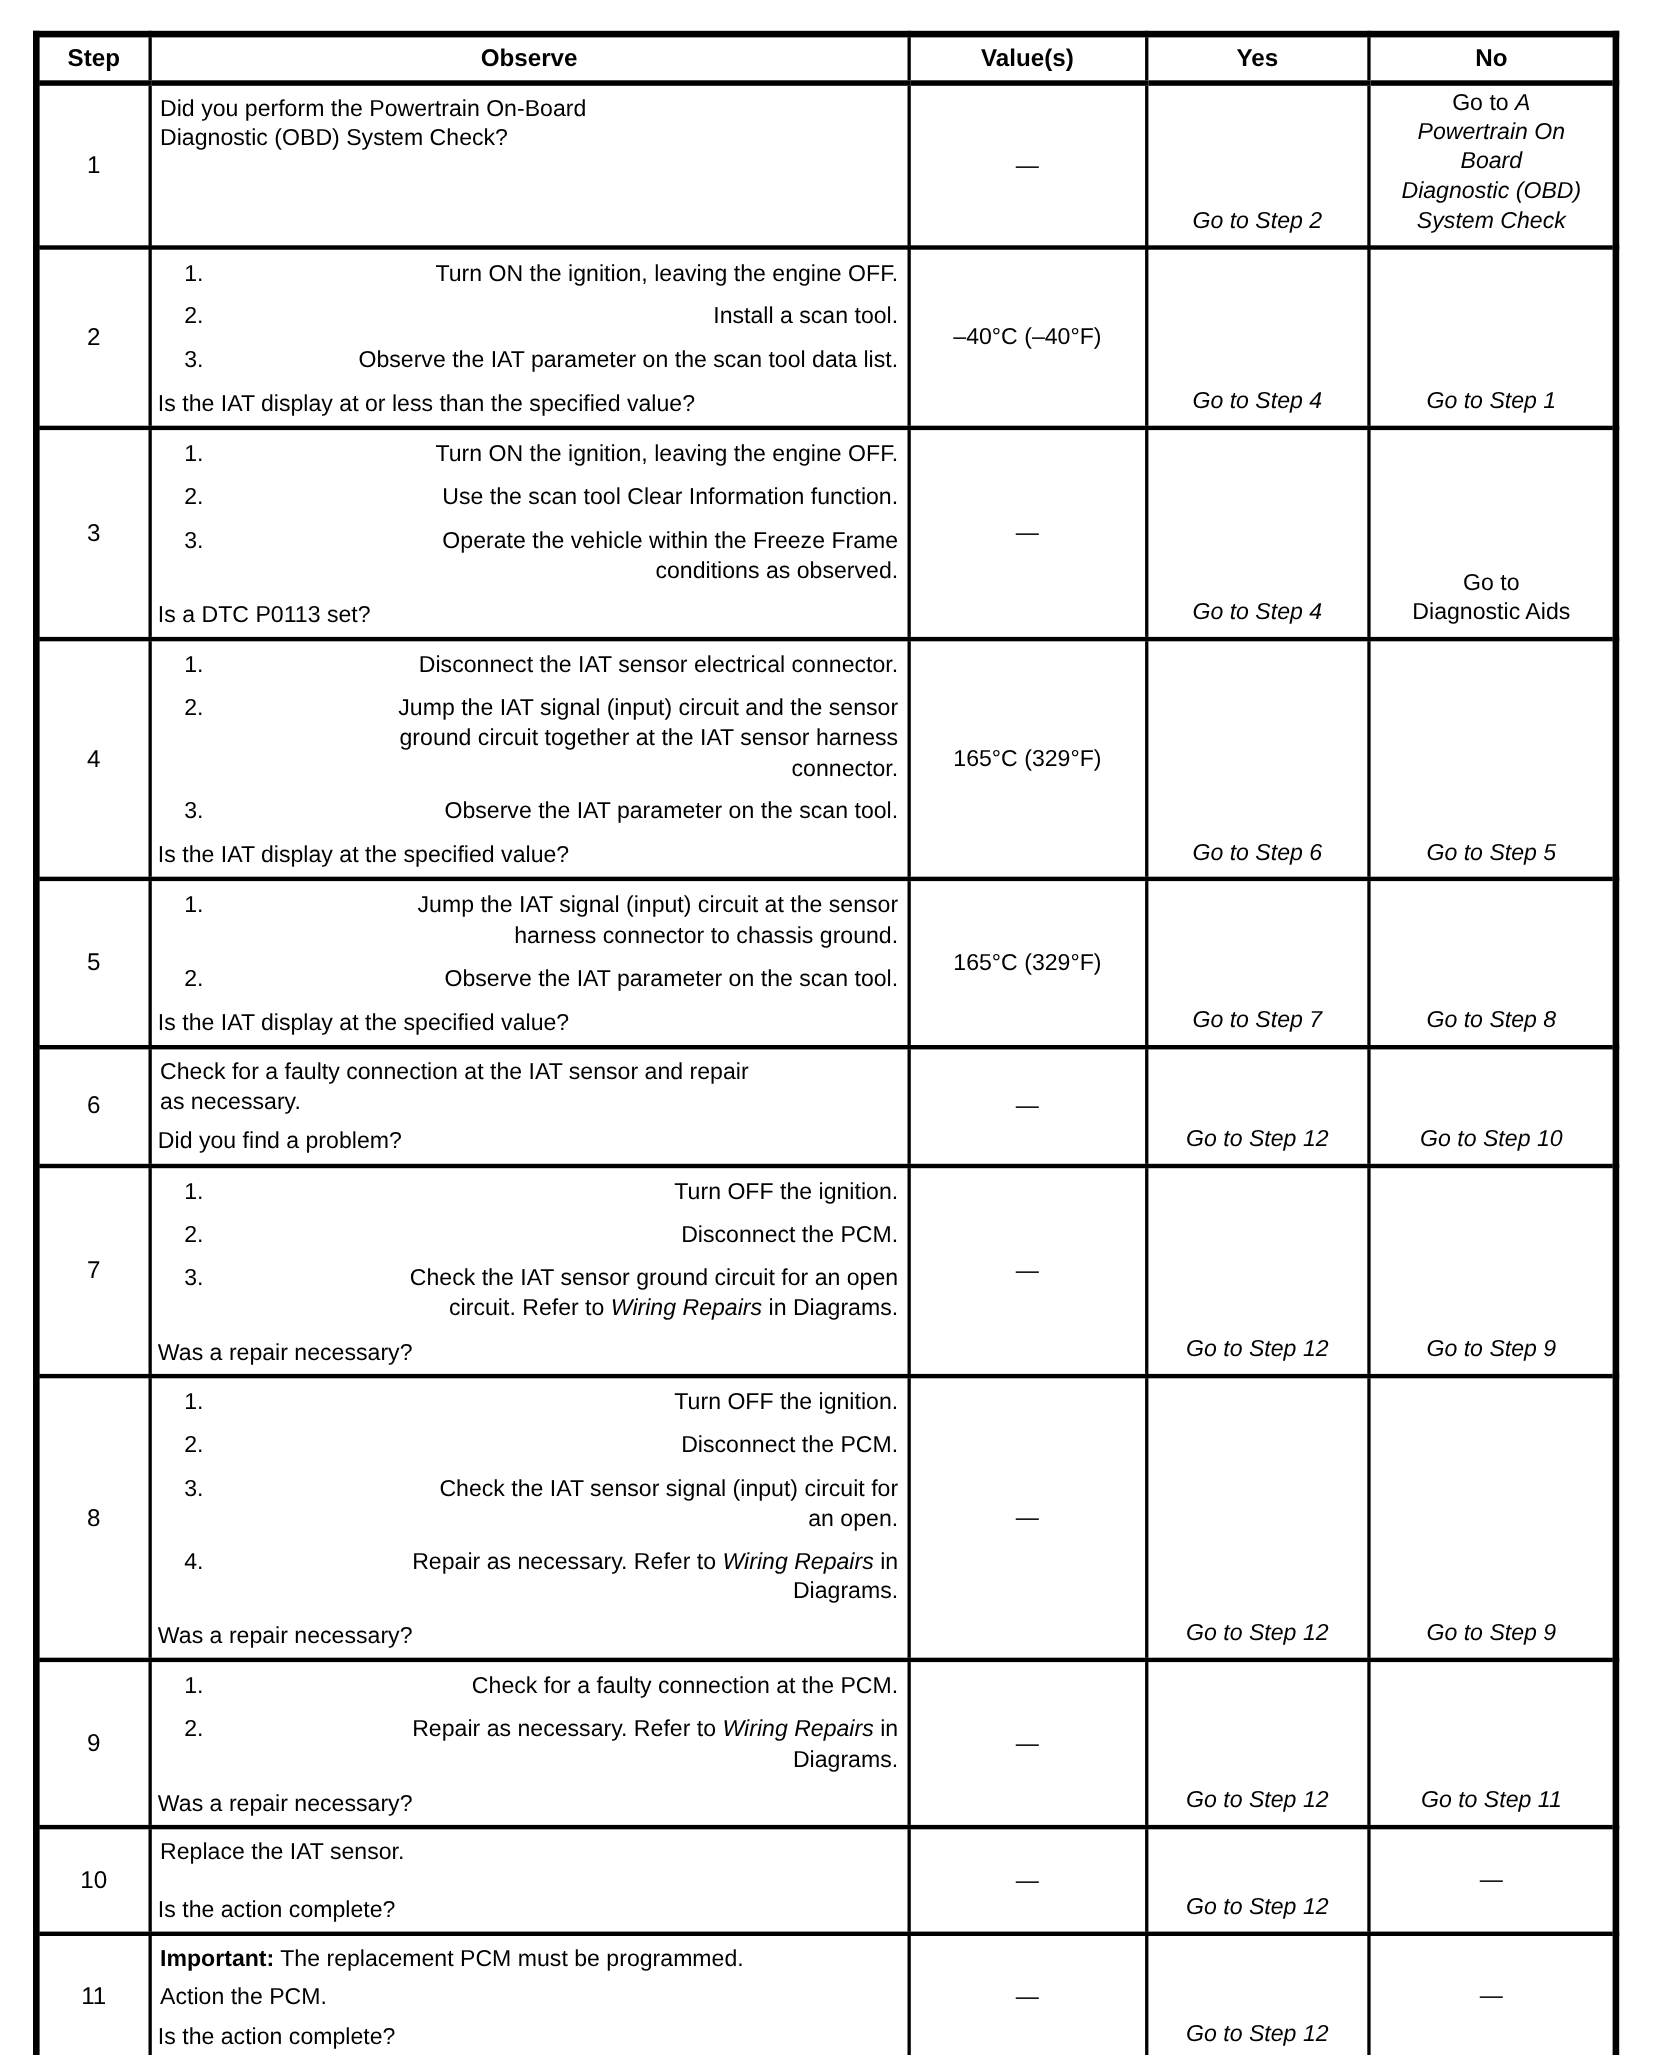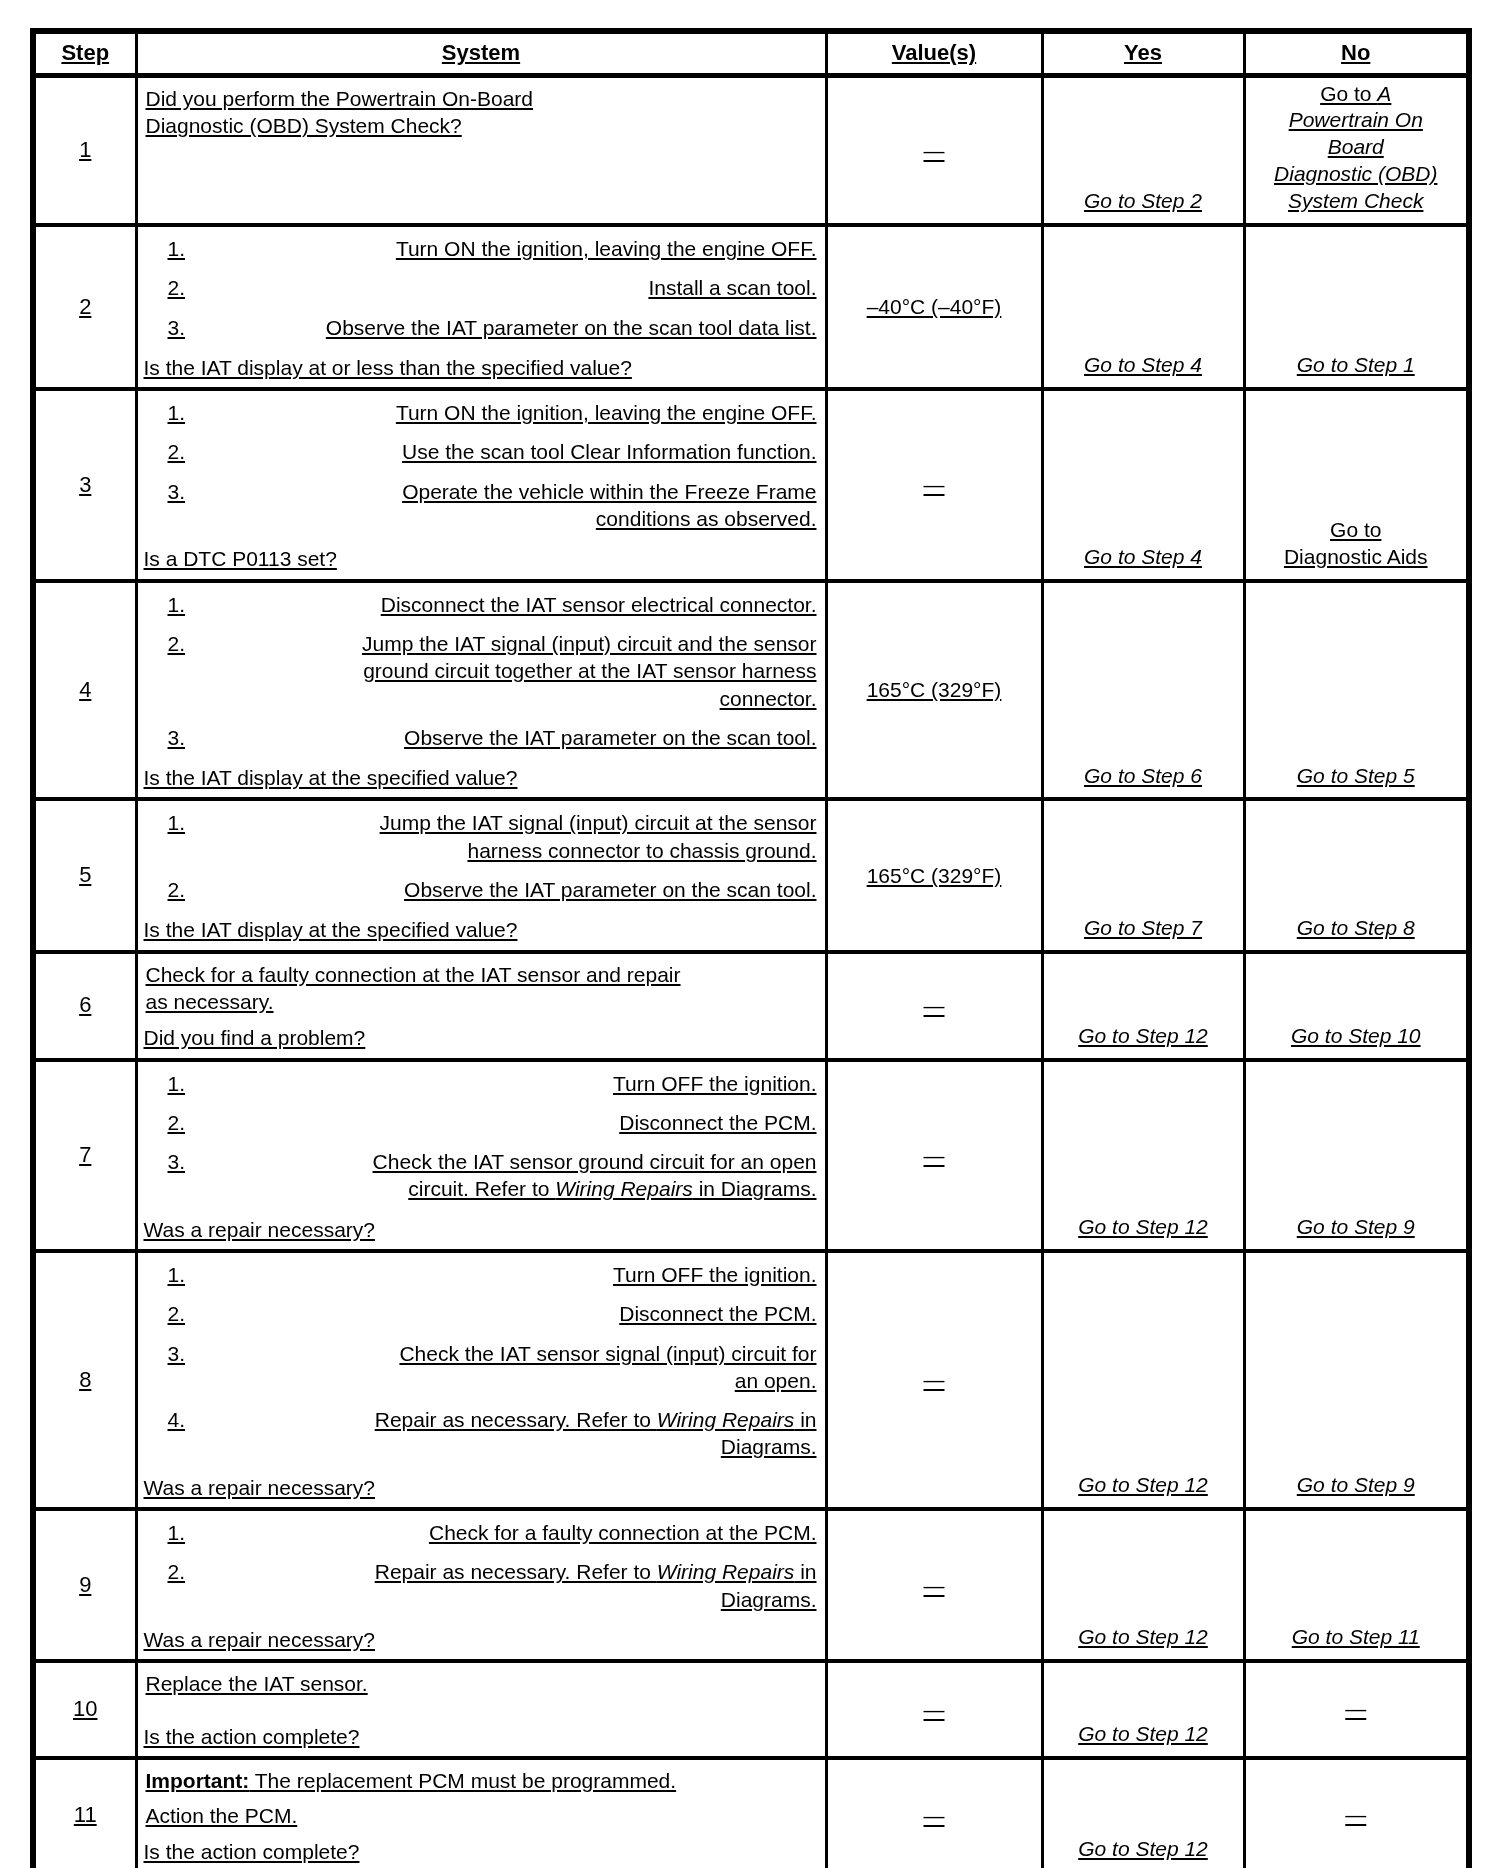--- a/index.html
+++ b/index.html
@@ -6,21 +6,21 @@
   body{width:1504px;min-height:1868px;font-family:"Liberation Sans",sans-serif;color:#000;}
   .sheet{padding:28px 0 0 30px;}
   table.diag{
     border-collapse:collapse;
     table-layout:fixed;
     width:1436px;
     border:6px solid #000;
     font-size:21px;
     line-height:1.3;
   }
-  th,td{border:3px solid #000;overflow:hidden;text-decoration:underline;}
+  th,td{border:3px solid #000;overflow:hidden;}
   thead th{
     font-weight:bold;
     font-size:22px;
     text-align:center;
     padding:5px 4px;
     border-bottom:5px solid #000;
   }
   tbody tr{border-top:4px solid #000;}
   td.step{vertical-align:middle;text-align:center;font-size:22px;padding:2px;}
   td.action{vertical-align:top;padding:5px 8px 6px 6px;}
@@ -57,21 +57,21 @@
     <colgroup>
       <col style="width:103px">
       <col style="width:690px">
       <col style="width:216px">
       <col style="width:202px">
       <col style="width:225px">
     </colgroup>
     <thead>
       <tr>
         <th>Step</th>
-        <th>System</th>
+        <th>Observe</th>
         <th>Value(s)</th>
         <th>Yes</th>
         <th>No</th>
       </tr>
     </thead>
     <tbody>
         <tr class="r1">
           <td class="step">1</td>
           <td class="action">
             <div class="wrap">

